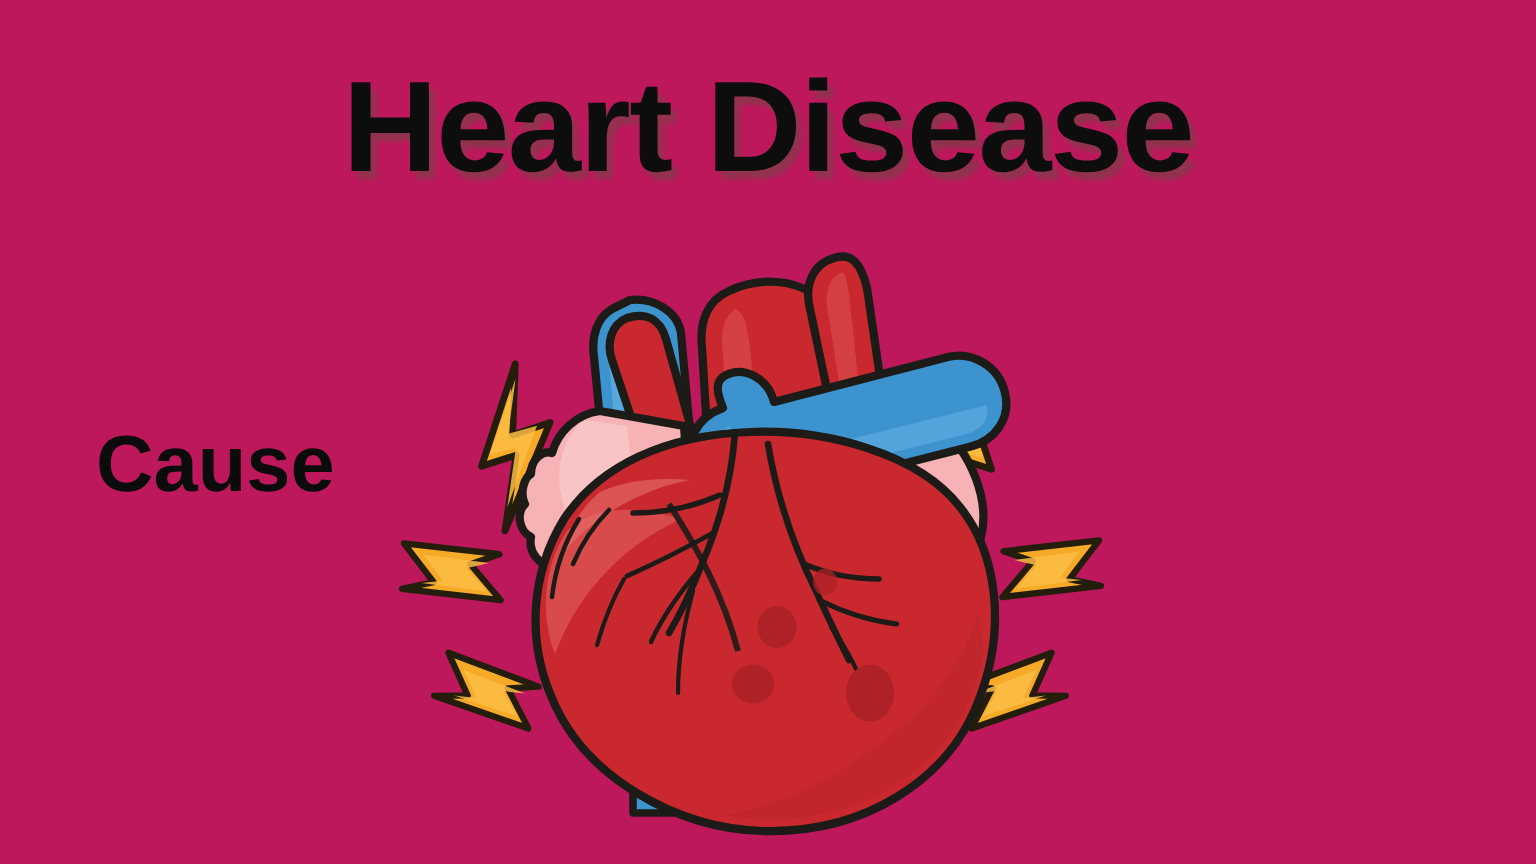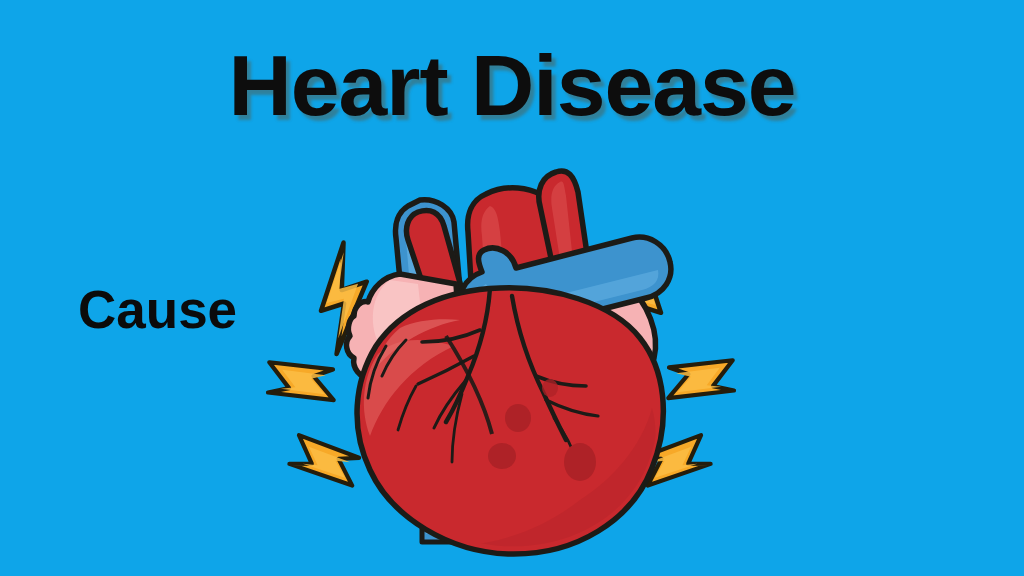--- a/index.html
+++ b/index.html
@@ -4,38 +4,38 @@
 <style>
   html,body{margin:0;padding:0;}
   body{
     width:1024px;height:576px;overflow:hidden;
     font-family:"Liberation Sans", sans-serif;
     background:#faf6de;
     position:relative;
   }
   #poster{
     position:absolute;inset:0;
-    background:#0ea5e9;
+    background:#be185d;
   }
   #title{
     position:absolute;
     left:0;right:0;top:36px;
     text-align:center;
     font-family:"Liberation Sans", sans-serif;
     font-weight:bold;
     font-size:86px;
     letter-spacing:-1px;
     color:#0d0d0d;
     text-shadow:4px 5px 3px rgba(90,85,60,0.45);
     transform:scaleX(1.02);
     white-space:nowrap;
   }
   #label-cause{
     position:absolute;
-    left:78px;top:279px;
+    left:64px;top:279px;
     font-weight:bold;
     font-size:53px;
     color:#0b0b0b;
     letter-spacing:0px;
   }
   #label-symptoms{
     position:absolute;
     left:699px;top:279px;
     font-weight:bold;
     font-size:53px;

